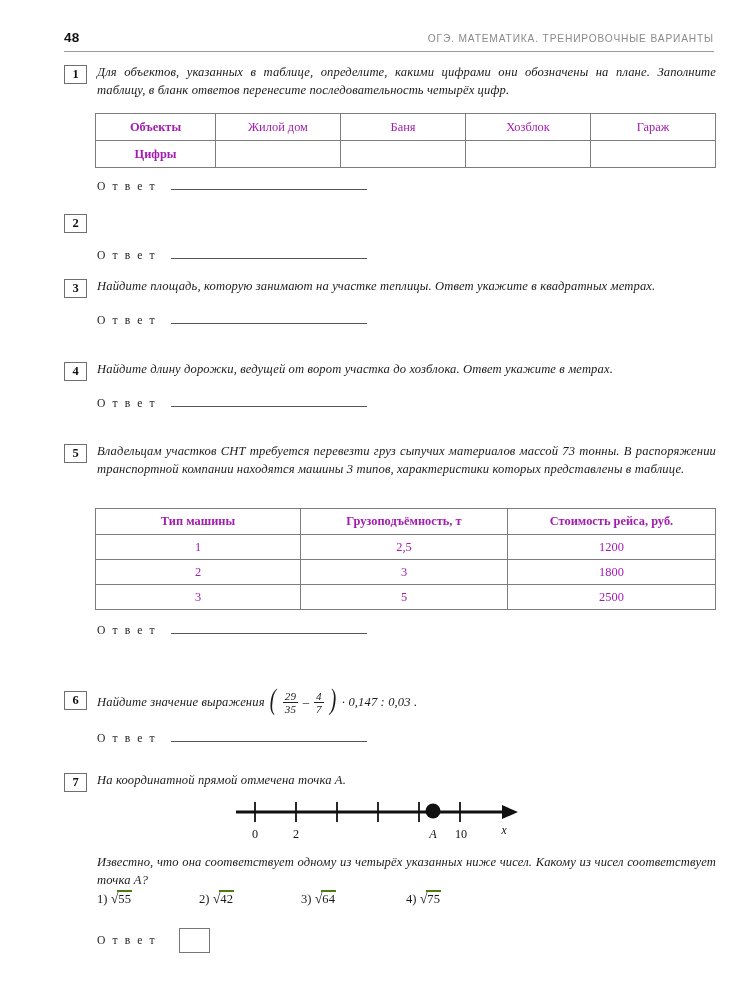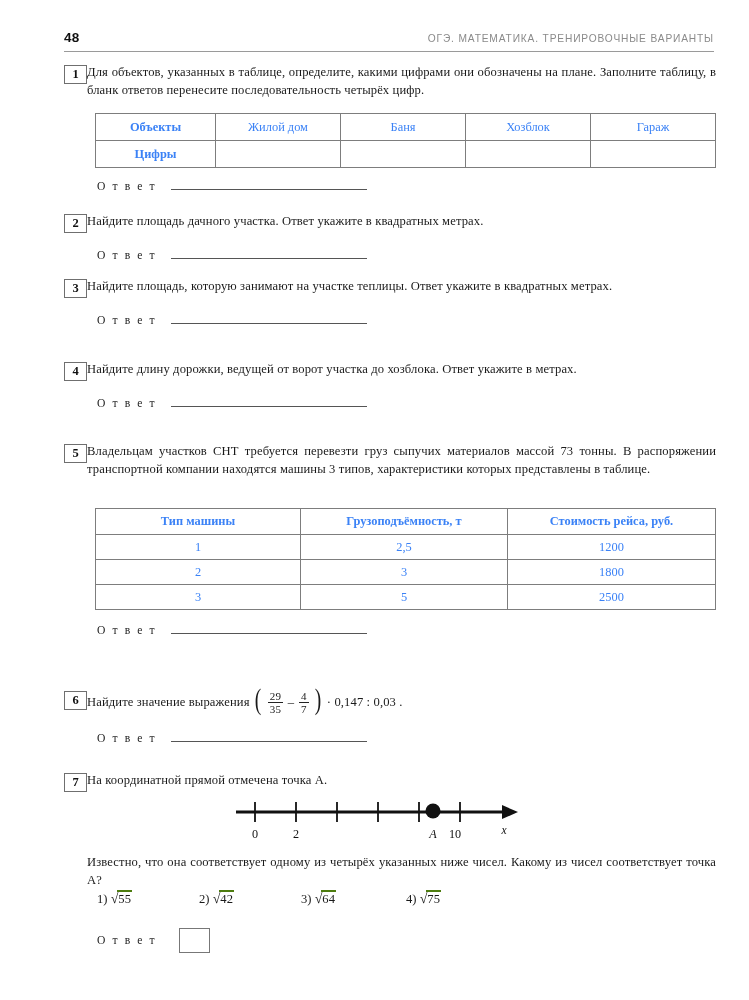--- a/index.html
+++ b/index.html
@@ -74,26 +74,28 @@
     box-sizing: border-box;
     text-align: center;
     line-height: 17px;
     font-size: 12.5px;
     font-weight: bold;
     color: #111;
     margin-top: 1px;
     background: #fff;
   }
   .task-body {
+    margin-left: 10px;
     flex: 1 1 auto;
     font-size: 12.6px;
     line-height: 17.6px;
     text-align: justify;
     text-justify: inter-word;
     letter-spacing: 0.12px;
+    font-style: italic;
   }
   .task-body p { margin: 0; }
 
   
   .answer-row {
     display: flex;
     align-items: flex-end;
     margin-left: 33px;
   }
   .answer-label {
@@ -124,21 +126,21 @@
     table-layout: fixed;
     background: #fff;
   }
   table.grid td, table.grid th {
     border: 1px solid #7d7d7d;
     font-weight: normal;
     font-size: 12.4px;
     text-align: center;
     padding: 0;
     height: 25px;
-    color: #3b82f6;
+    color: #a21caf;
   }
   table.grid th, table.grid td.bold {
     font-weight: bold;
   }
 
   #table-objects {
     position: absolute;
     left: 95px;
     top: 113px;
     width: 620px;
@@ -281,23 +283,20 @@
   <div class="task" style="top:180px;">
     <div class="answer-row">
       <span class="answer-label">О т в е т</span>
       <span class="answer-rule"></span>
     </div>
   </div>
 
   <div class="task" style="top:213px;">
     <div class="task-head">
       <div class="num-box">2</div>
-      <div class="task-body">
-          <p>Найдите площадь дачного участка. Ответ укажите в квадратных метрах.</p>
-        </div>
     </div>
     <div class="answer-row" style="margin-top:16px;">
       <span class="answer-label">О т в е т</span>
       <span class="answer-rule"></span>
     </div>
   </div>
 
   <div class="task" style="top:278px;">
     <div class="task-head">
       <div class="num-box">3</div>
@@ -419,21 +418,21 @@
       <line x1="105" y1="9" x2="105" y2="29" stroke="#111" stroke-width="1.8"></line>
       <line x1="146" y1="9" x2="146" y2="29" stroke="#111" stroke-width="1.8"></line>
       <line x1="187" y1="9" x2="187" y2="29" stroke="#111" stroke-width="1.8"></line>
       <line x1="228" y1="9" x2="228" y2="29" stroke="#111" stroke-width="1.8"></line>
       <circle cx="201" cy="18" r="7.5" fill="#111"></circle>
     </svg>
     <div class="nl-labels">
       <div class="nl-label" style="left:23px; top:34px;">0</div>
       <div class="nl-label" style="left:64px; top:34px;">2</div>
       <div class="nl-label italic" style="left:201px; top:34px;">A</div>
-      <div class="nl-label" style="left:223px; top:34px;">10</div>
+      <div class="nl-label" style="left:229px; top:34px;">10</div>
       <div class="nl-label italic" style="left:272px; top:31px; font-size:11.5px;">x</div>
     </div>
   </div>
 
   <div class="task" style="top:854px;">
     <div class="task-head">
       <div class="num-box" style="visibility:hidden;"></div>
       <div class="task-body">
           <p>Известно, что она соответствует одному из четырёх указанных ниже чисел. Какому из чисел соответствует точка A?</p>
         </div>

